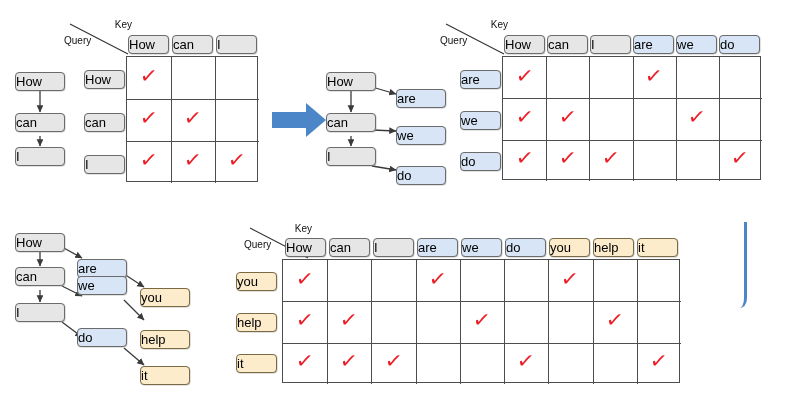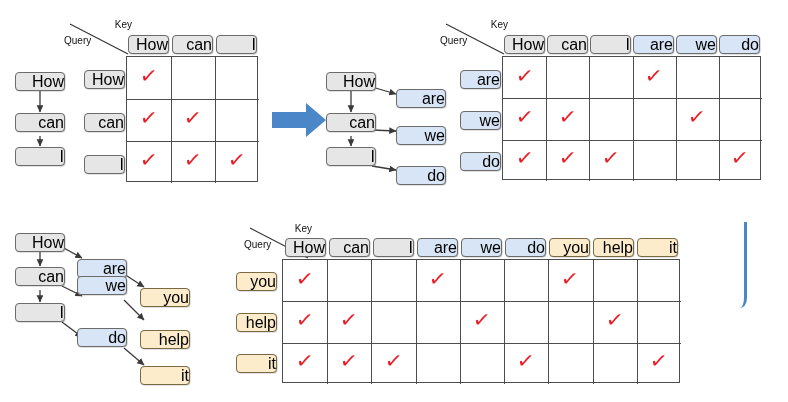--- a/index.html
+++ b/index.html
@@ -11,22 +11,22 @@
     overflow:hidden;
   }
   .stage{position:absolute;left:0;top:0;width:788px;height:402px;}
 
   
   .chip{
     position:absolute;
     box-sizing:border-box;
     height:19px;
     line-height:17px;
-    text-align:right;
-    font-size:16px;
+    text-align:left;
+    font-size:13px;
     color:#000;
     border:1px solid #6b6b6b;
     border-radius:4px;
     white-space:nowrap;
     box-shadow:0.5px 0.5px 0.5px rgba(120,120,120,.45);
   }
   .chip.grey{background:#e6e6e6;}
   .chip.blue{background:#d7e5f6;}
   .chip.gold{background:#fceccb;border-color:#7a6a44;}
   .grid{

